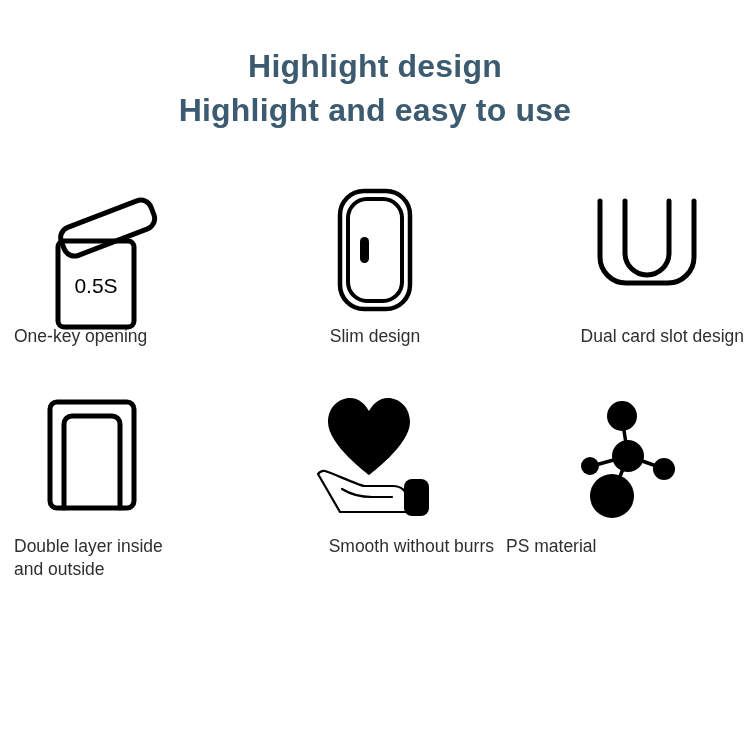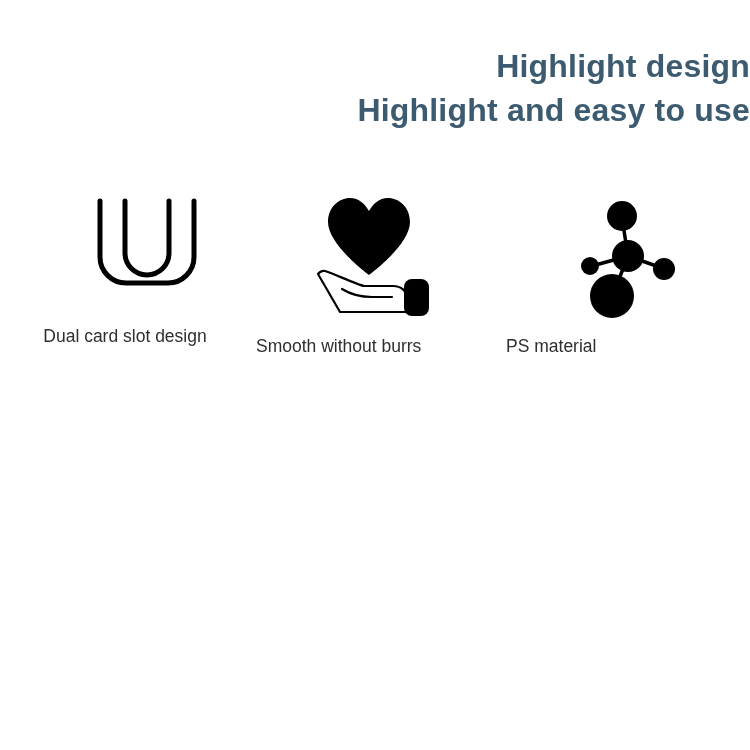--- a/index.html
+++ b/index.html
@@ -33,21 +33,20 @@
     font-weight: bold;
     font-size: 32px;
     line-height: 44px;
     letter-spacing: 0.2px;
     user-select: none;
   }
   .heading .line1,
   .heading .line2 {
     display: block;
     white-space: nowrap;
-    text-align: right;
   }
 
   
   .grid {
     position: absolute;
     top: 175px;
     left: 0;
     width: 750px;
     display: grid;
     grid-template-columns: 250px 250px 250px;
@@ -67,23 +66,23 @@
     color: #2f2f2f;
     font-size: 17.5px;
     line-height: 23px;
     text-align: center;
     padding: 0 6px;
   }
 
   
   .cell-0 .caption { text-align: left;  padding-left: 14px; }
   .cell-1 .caption { text-align: center; }
-  .cell-2 .caption { }
+  .cell-2 .caption { text-align: right; }
   .cell-3 .caption { text-align: left;  padding-left: 14px; }
-  .cell-4 .caption { text-align: left; }
+  .cell-4 .caption { text-align: right; }
   .cell-5 .caption { text-align: left; }
 
   .cell-0 .icon-wrap { justify-content: flex-start; padding-left: 42px; }
   .cell-1 .icon-wrap { justify-content: center; }
   .cell-2 .icon-wrap { justify-content: flex-end; padding-right: 48px; }
   .cell-3 .icon-wrap { justify-content: flex-start; padding-left: 44px; }
   .cell-4 .icon-wrap { justify-content: center; padding-left: 4px; }
   .cell-5 .icon-wrap { justify-content: center; padding-left: 8px; }
 
   .cell-3 .icon-wrap,
@@ -109,34 +108,70 @@
 
 <div class="page">
 
   <div class="heading">
     <span class="line1">Highlight design</span>
     <span class="line2">Highlight and easy to use</span>
   </div>
 
   <div class="grid">
 
-
+    <div class="cell cell-0">
+      <div class="icon-wrap">
+        <svg width="110" height="130" viewBox="0 0 110 130">
+
+          <g transform="rotate(-21 66 44)">
+            <rect class="stroke-icon" x="18" y="28" width="96" height="30" rx="11" ry="11" stroke-width="5"></rect>
+          </g>
+
+          <rect class="stroke-icon" x="16" y="56" width="76" height="86" rx="6" ry="6" stroke-width="5"></rect>
+          <text class="lid-text" x="54" y="108" text-anchor="middle">0.5S</text>
+        </svg>
+      </div>
+      <div class="caption">One-key opening</div>
+    </div>
+
+    <div class="cell cell-1">
+      <div class="icon-wrap">
+        <svg width="86" height="130" viewBox="0 0 86 130">
+          <rect class="stroke-icon" x="8" y="6" width="70" height="118" rx="24" ry="24" stroke-width="4.5"></rect>
+          <rect class="stroke-icon" x="16" y="14" width="54" height="102" rx="19" ry="19" stroke-width="4"></rect>
+          <rect class="fill-icon" x="28" y="52" width="9" height="26" rx="4.5" ry="4.5"></rect>
+        </svg>
+      </div>
+      <div class="caption">Slim design</div>
+    </div>
 
     <div class="cell cell-2">
       <div class="icon-wrap">
         <svg width="110" height="110" viewBox="0 0 110 110">
 
           <path class="stroke-icon" stroke-width="5" d="M8 6 L8 62 A26 26 0 0 0 34 88 L76 88 A26 26 0 0 0 102 62 L102 6"></path>
 
           <path class="stroke-icon" stroke-width="5" d="M33 6 L33 58 A22 22 0 0 0 55 80 A22 22 0 0 0 77 58 L77 6"></path>
         </svg>
       </div>
       <div class="caption">Dual card slot design</div>
     </div>
 
+    <div class="cell cell-3">
+      <div class="icon-wrap">
+        <svg width="96" height="118" viewBox="0 0 96 118">
+          <rect class="stroke-icon" x="6" y="6" width="84" height="106" rx="7" ry="7" stroke-width="5"></rect>
+          <path class="stroke-icon" stroke-width="5" d="M20 112 L20 28 A8 8 0 0 1 28 20 L68 20 A8 8 0 0 1 76 28 L76 112"></path>
+        </svg>
+      </div>
+      <div class="caption">
+        <span>Double layer inside</span><br>
+        <span>and outside</span>
+      </div>
+    </div>
 
     <div class="cell cell-4">
       <div class="icon-wrap">
         <svg width="130" height="125" viewBox="0 0 130 125">
 
           <path class="fill-icon" d="M57 82
                    C57 82 16 52 16 29
                    C16 14 27 5 38 5
                    C47 5 53 11 57 18
                    C61 11 67 5 76 5

